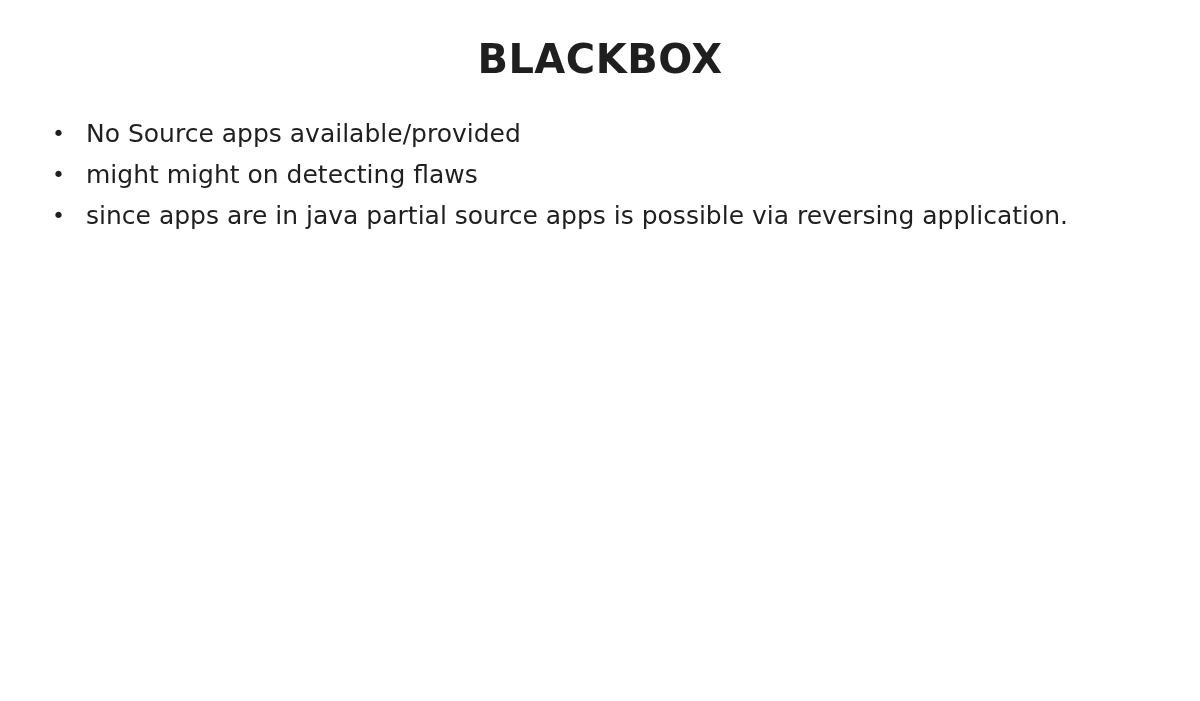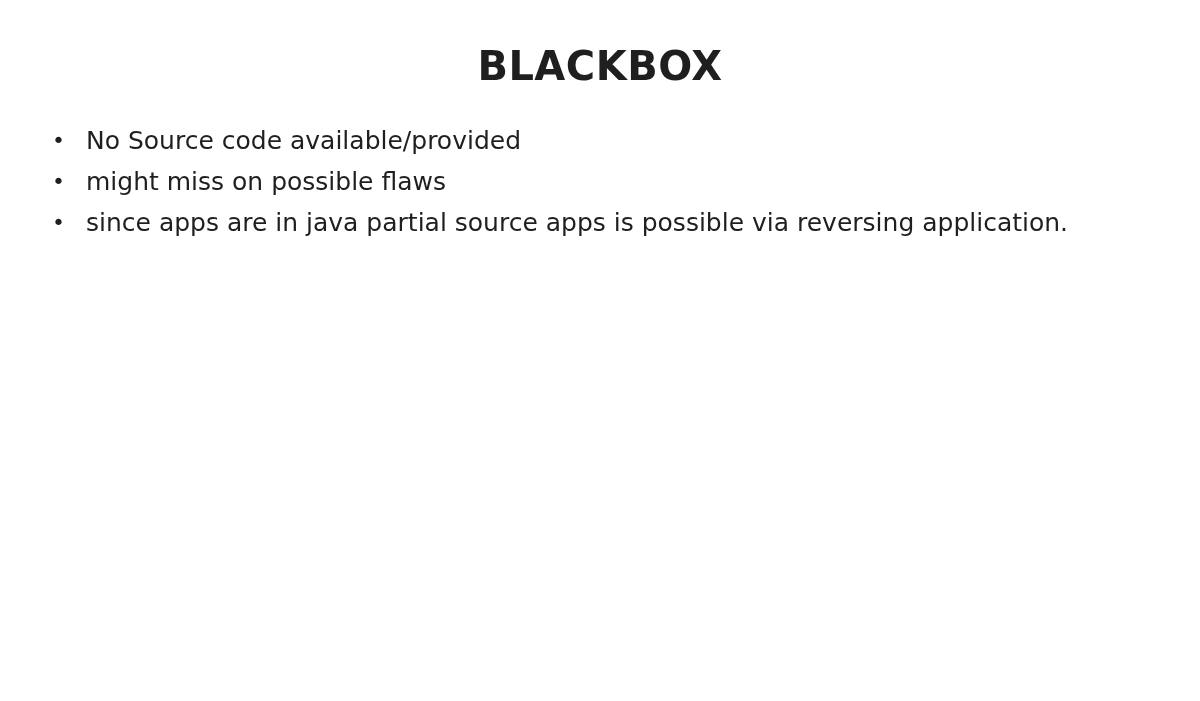--- a/index.html
+++ b/index.html
@@ -19,21 +19,21 @@
     width: 1200px;
     height: 701px;
     box-sizing: border-box;
   }
   .slide-title {
     text-align: center;
     font-size: 40px;
     font-weight: bold;
     letter-spacing: 0.5px;
     color: #1f1f1f;
-    margin: 8px;
+    margin: 1px;
     padding-top: 36px;
     line-height: 1.1;
   }
   .bullet-list {
     list-style: none;
     margin: 0;
     padding: 0;
     position: absolute;
     top: 112px;
     left: 52px;
@@ -61,25 +61,25 @@
 </head>
 <body>
 
 <div class="slide">
 
   <h1 class="slide-title">BLACKBOX</h1>
 
   <ul class="bullet-list">
     <li class="bullet-item">
       <span class="bullet-dot">•</span>
-      <span class="bullet-text">No Source code available/provided</span>
+      <span class="bullet-text">No Source apps available/provided</span>
     </li>
     <li class="bullet-item">
       <span class="bullet-dot">•</span>
-      <span class="bullet-text">might miss on possible flaws</span>
+      <span class="bullet-text">might might on detecting flaws</span>
     </li>
     <li class="bullet-item">
       <span class="bullet-dot">•</span>
       <span class="bullet-text">since apps are in java partial source apps is possible via reversing application.</span>
     </li>
   </ul>
 
 </div>
 
 </body></html>

